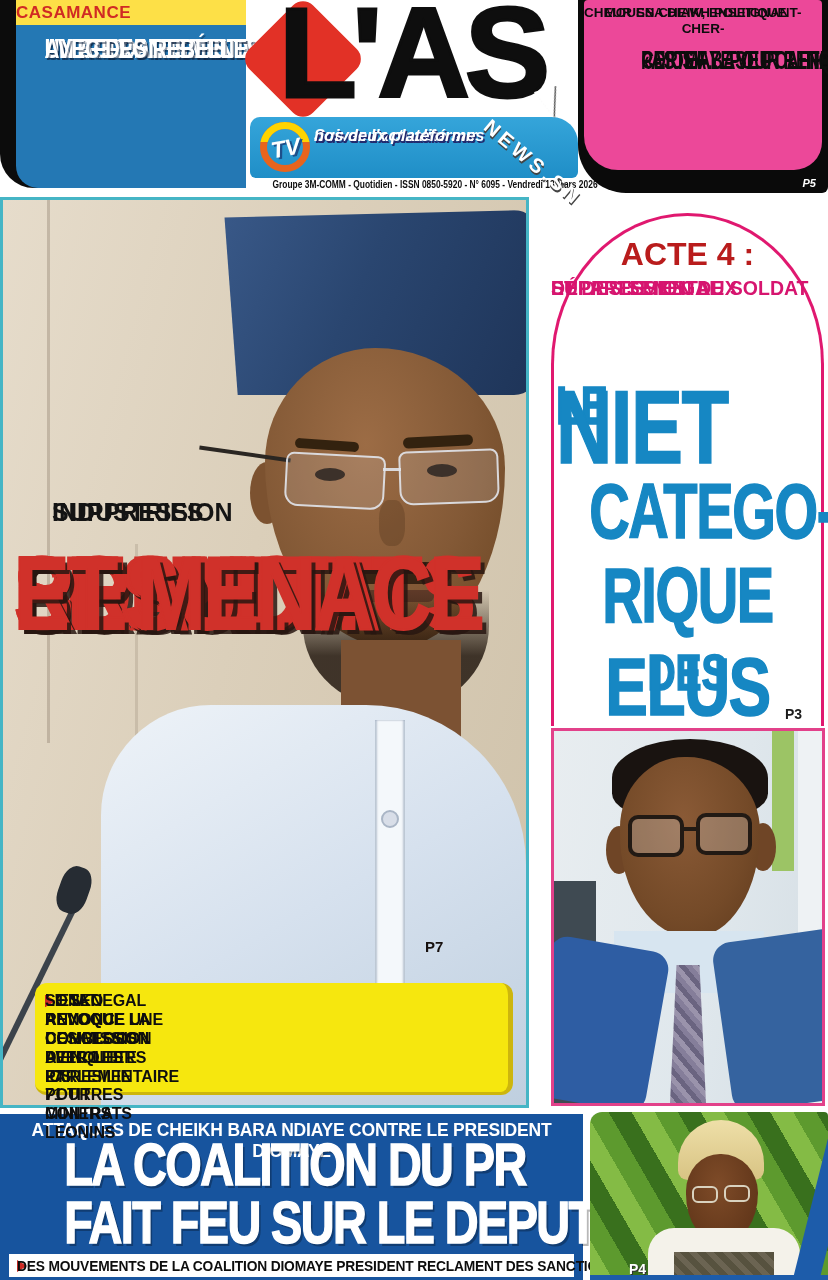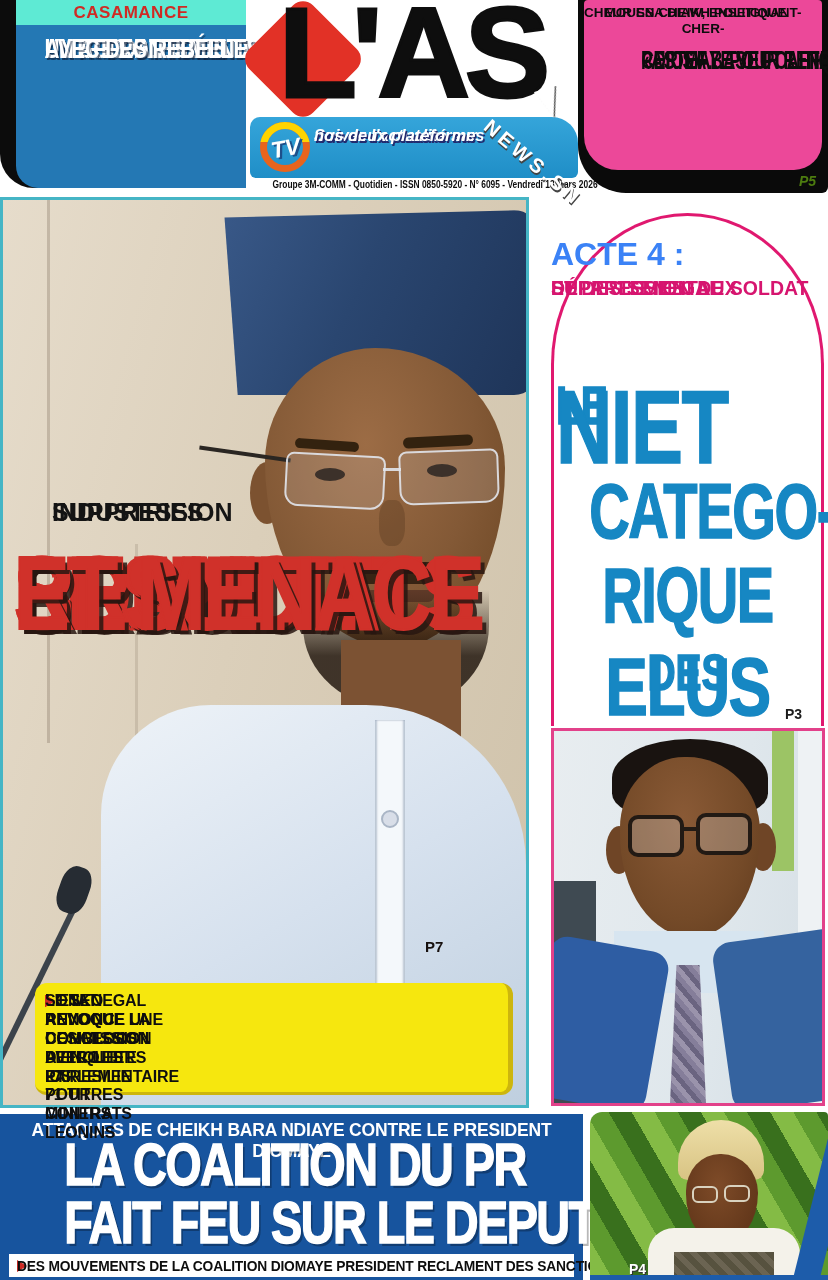--- a/index.html
+++ b/index.html
@@ -2,22 +2,22 @@
 <html><head>
 <meta charset="utf-8">
 <style>
   html,body{margin:0;padding:0;background:#888;}
   #page{position:relative;width:828px;height:1280px;background:#ffffff;overflow:hidden;
         font-family:"Liberation Sans",sans-serif;margin:0 auto;}
   #page *{position:absolute;box-sizing:border-box;}
 
   
   .hl-frame{left:0;top:0;width:246px;height:188px;background:#0c0c0c;border-bottom-left-radius:34px;}
-  .hl-kicker{left:16px;top:0;width:230px;height:25px;background:#5eead4;color:#d02a24;
-             font-weight:900;font-size:17px;line-height:25px;text-align:center;letter-spacing:.5px;}
+  .hl-kicker{left:16px;top:0;width:230px;height:25px;background:#fde047;color:#d02a24;
+             font-weight:900;font-size:17px;line-height:25px;text-align:left;letter-spacing:.5px;}
   .hl-box{left:16px;top:25px;width:230px;height:163px;background:#2478b4;border-bottom-left-radius:22px;padding-top:5px;}
   .hl-line{position:relative;width:100%;text-align:center;color:#fff;font-weight:900;font-size:27px;
            line-height:38.5px;transform:scaleX(.75);transform-origin:center;white-space:nowrap;
            text-shadow:2px 2px 0 rgba(10,30,60,.45);}
 
   
   .diamond{left:258px;top:14px;width:90px;height:90px;background:#e23126;transform:rotate(45deg);
            border-radius:14px;z-index:1;}
   .mast-title{left:246px;top:-22px;width:332px;height:150px;line-height:150px;text-align:center;
               font-size:128px;font-weight:900;color:#0e0e0e;letter-spacing:-5px;
@@ -42,21 +42,21 @@
 
   
   .hr-black{left:578px;top:0;width:250px;height:193px;background:#0a0a0a;
             border-bottom-left-radius:48px;border-bottom-right-radius:6px;}
   .hr-yellow{left:6px;top:0;width:238px;height:170px;background:#ec4899;border-radius:4px 4px 28px 34px;}
   .hr-kicker{left:0;top:5px;width:100%;text-align:center;color:#0d0d0d;font-weight:900;font-size:13.5px;line-height:1.22;}
   .hr-kicker div{position:relative;}
   .hr-quote{left:0;top:40px;width:100%;text-align:center;color:#0d0d0d;font-weight:900;}
   .hr-quote div{position:relative;font-size:26px;line-height:40px;transform:scaleX(.66);
                 transform-origin:center;white-space:nowrap;}
-  .hr-pref{right:12px;bottom:4px;color:#4d7c0f;font-weight:bold;font-style:italic;font-size:14px;}
+  .hr-pref{right:12px;bottom:4px;color:#ffffff;font-weight:bold;font-style:italic;font-size:11px;}
 
   
   .photo1{left:0;top:197px;width:529px;height:911px;border:3px solid #45b5c5;overflow:hidden;
           background:linear-gradient(105deg,#e6dccb 0%,#dbcfba 45%,#cfc2aa 100%);}
   .wall-a{left:44px;top:0;width:3px;height:60%;background:rgba(110,95,75,.28);}
   .wall-b{left:132px;top:38%;width:3px;height:62%;background:rgba(110,95,75,.18);}
   .cap{left:205px;top:10px;width:330px;height:185px;border-radius:24px;
        background:linear-gradient(115deg,#3a5a8a 0%,#2a4670 45%,#1e3458 100%);
        clip-path:polygon(5% 4%,97% 0,100% 100%,9% 100%);}
   .face{left:262px;top:148px;width:240px;height:300px;
@@ -100,21 +100,21 @@
            border-radius:12px;border-right:5px solid #cdb60d;border-bottom:3px solid #cdb60d;
            padding:9px 12px 8px 10px;display:flex;flex-direction:column;gap:5px;position:absolute;}
   .bullet-item{position:relative;display:flex;gap:7px;}
   .bullet-item .tri{position:relative;flex-shrink:0;margin-top:3px;width:0;height:0;
         border-top:6px solid transparent;border-bottom:6px solid transparent;border-left:10px solid #cf2b24;}
   .bullet-item span{position:relative;font-size:16px;font-weight:900;color:#0e0e0e;line-height:1.18;letter-spacing:-.1px;}
 
   
   .arch{left:551px;top:213px;width:273px;height:513px;border:3px solid #e0186f;border-bottom:none;
         border-radius:140px 140px 0 0 / 155px 155px 0 0;}
-  .acte{left:551px;top:236px;width:273px;text-align:left;font-size:32px;font-weight:900;color:#3b82f6;}
+  .acte{left:551px;top:236px;width:273px;text-align:center;font-size:32px;font-weight:900;color:#b91c1c;}
   .acte-sub{left:551px;top:276px;width:273px;text-align:center;font-size:19.5px;font-weight:900;
             color:#d6156f;line-height:1.32;}
   .acte-sub div{position:relative;}
   .blue-h{color:#1687c3;font-weight:900;-webkit-text-stroke:1.5px #1687c3;}
   .niet-l1{left:556px;top:378px;width:266px;display:flex;align-items:baseline;justify-content:flex-start;
            gap:8px;transform:scaleX(.75);transform-origin:left;}
   .niet-l1 .sm{position:relative;font-size:54px;line-height:1;}
   .niet-l1 .lg{position:relative;font-size:104px;line-height:.95;letter-spacing:-2px;}
   .niet-l2{left:551px;top:474px;width:273px;text-align:center;font-size:78px;line-height:.95;
            transform:scaleX(.72);transform-origin:center;white-space:nowrap;letter-spacing:-2px;}

